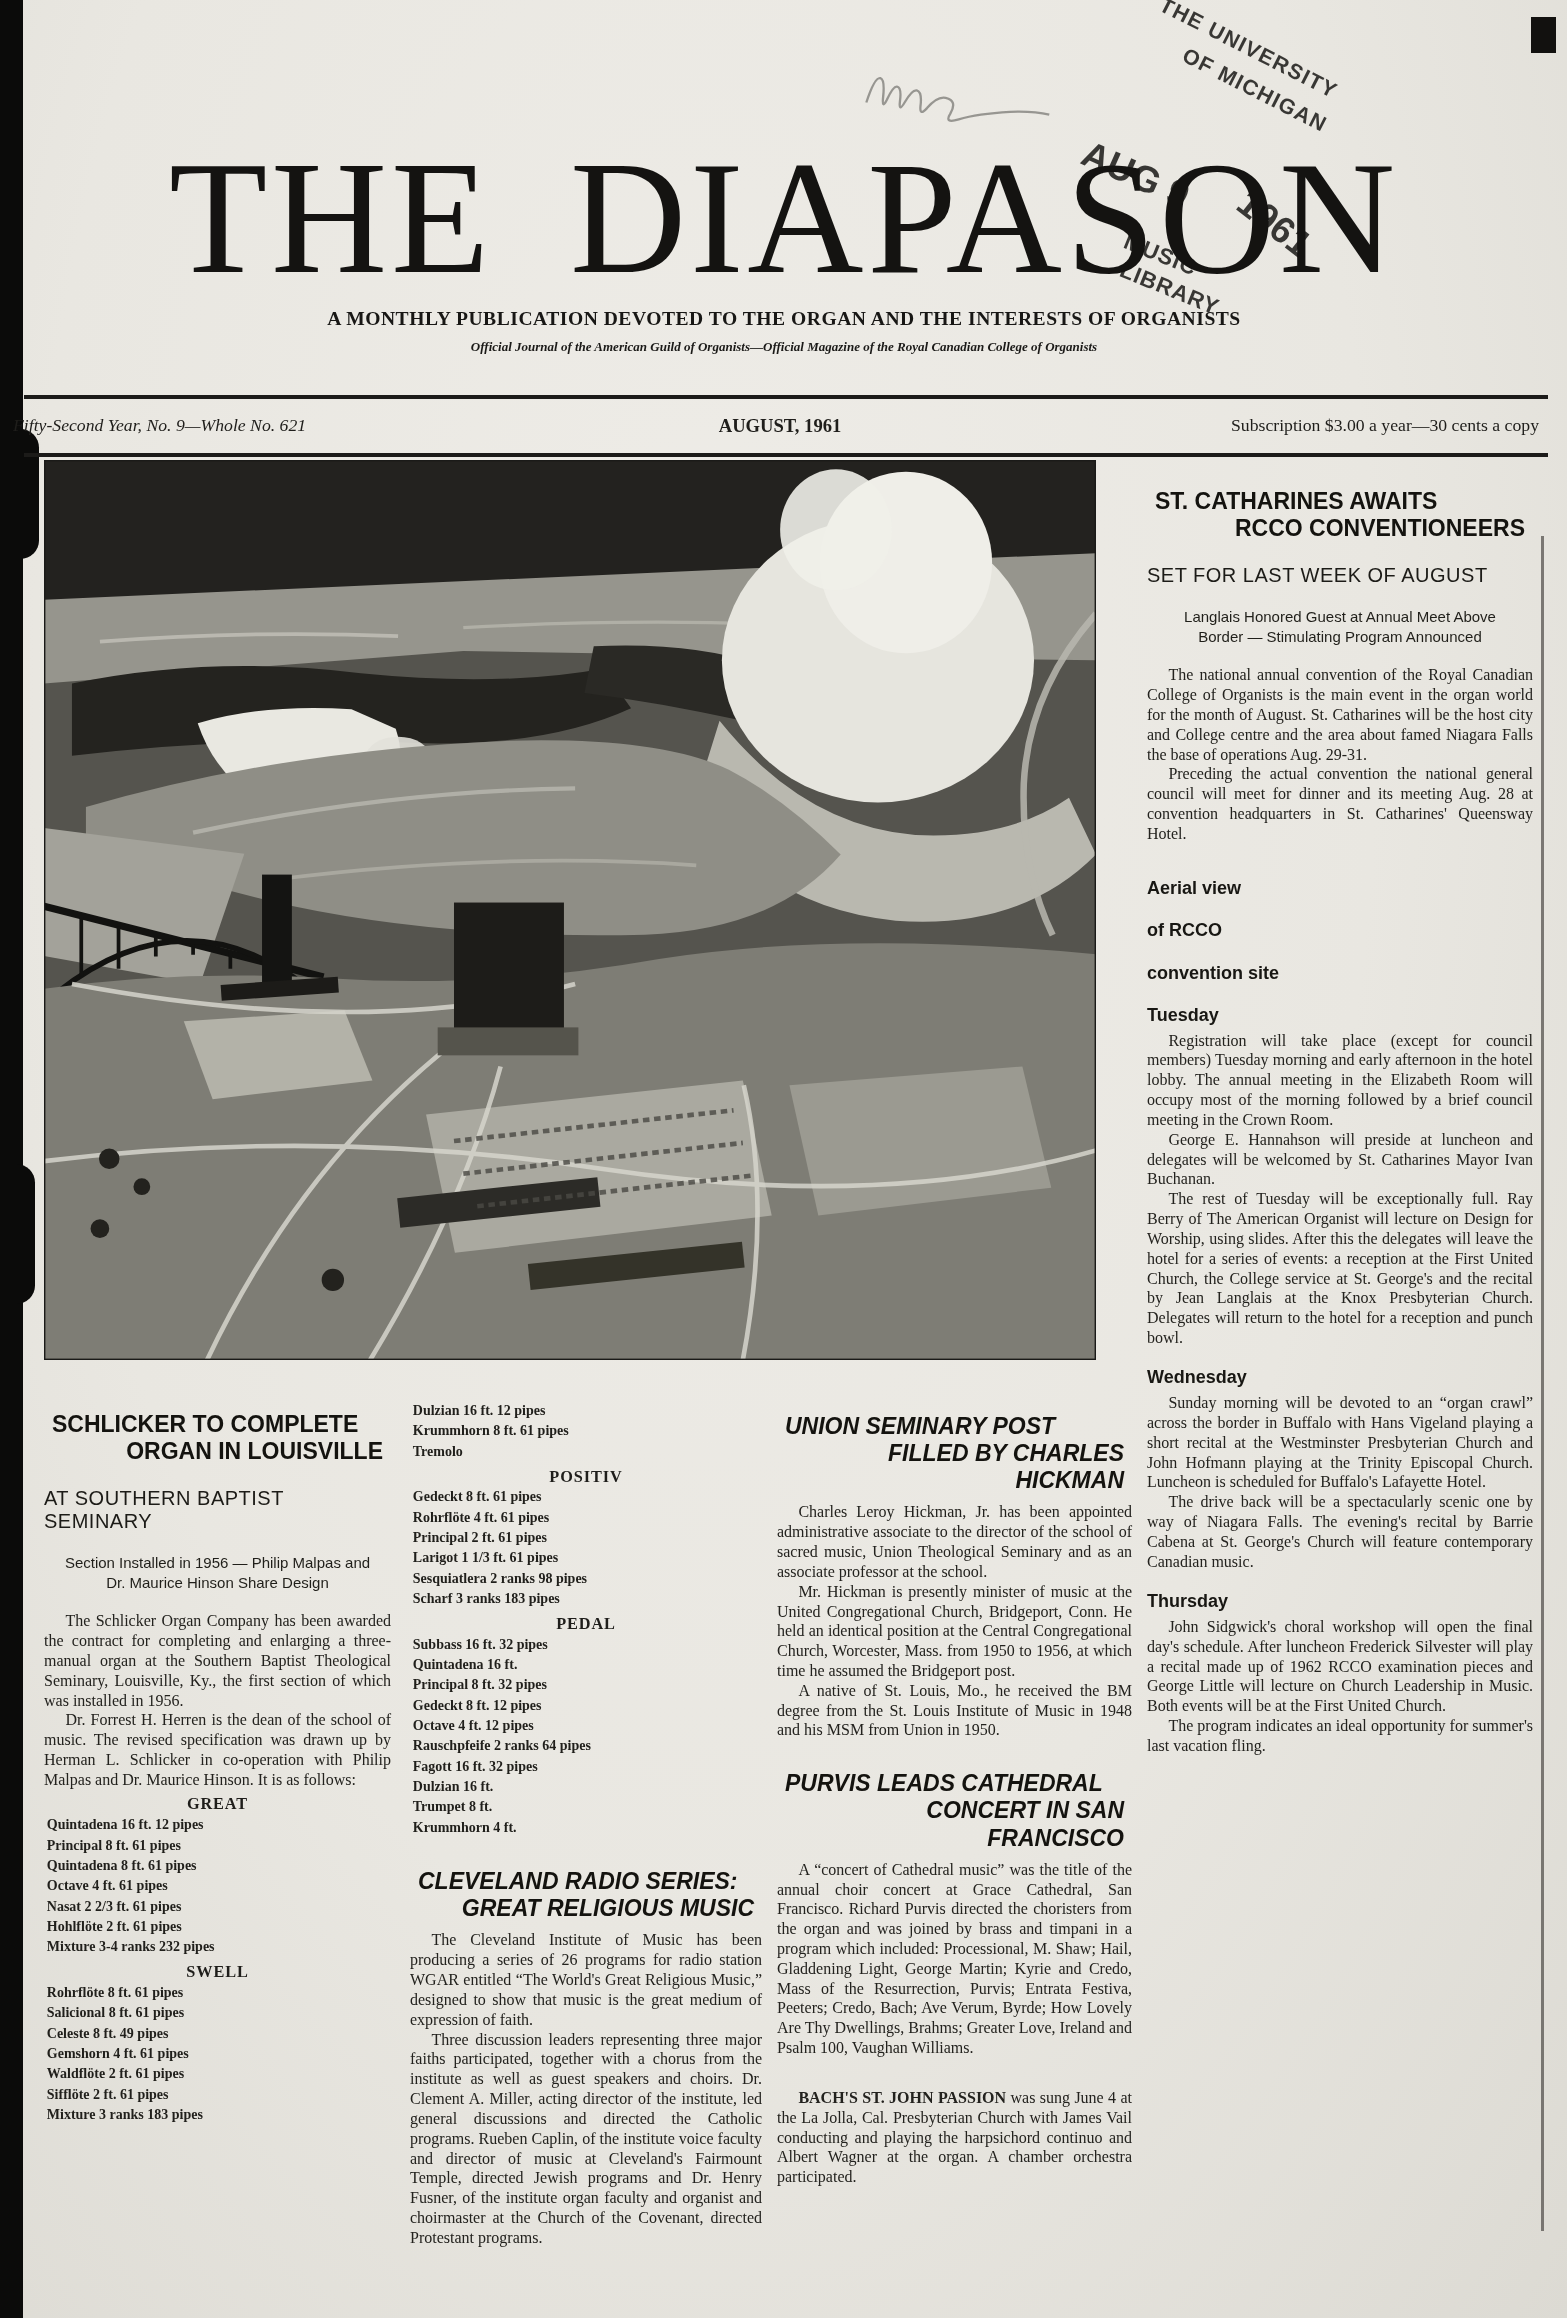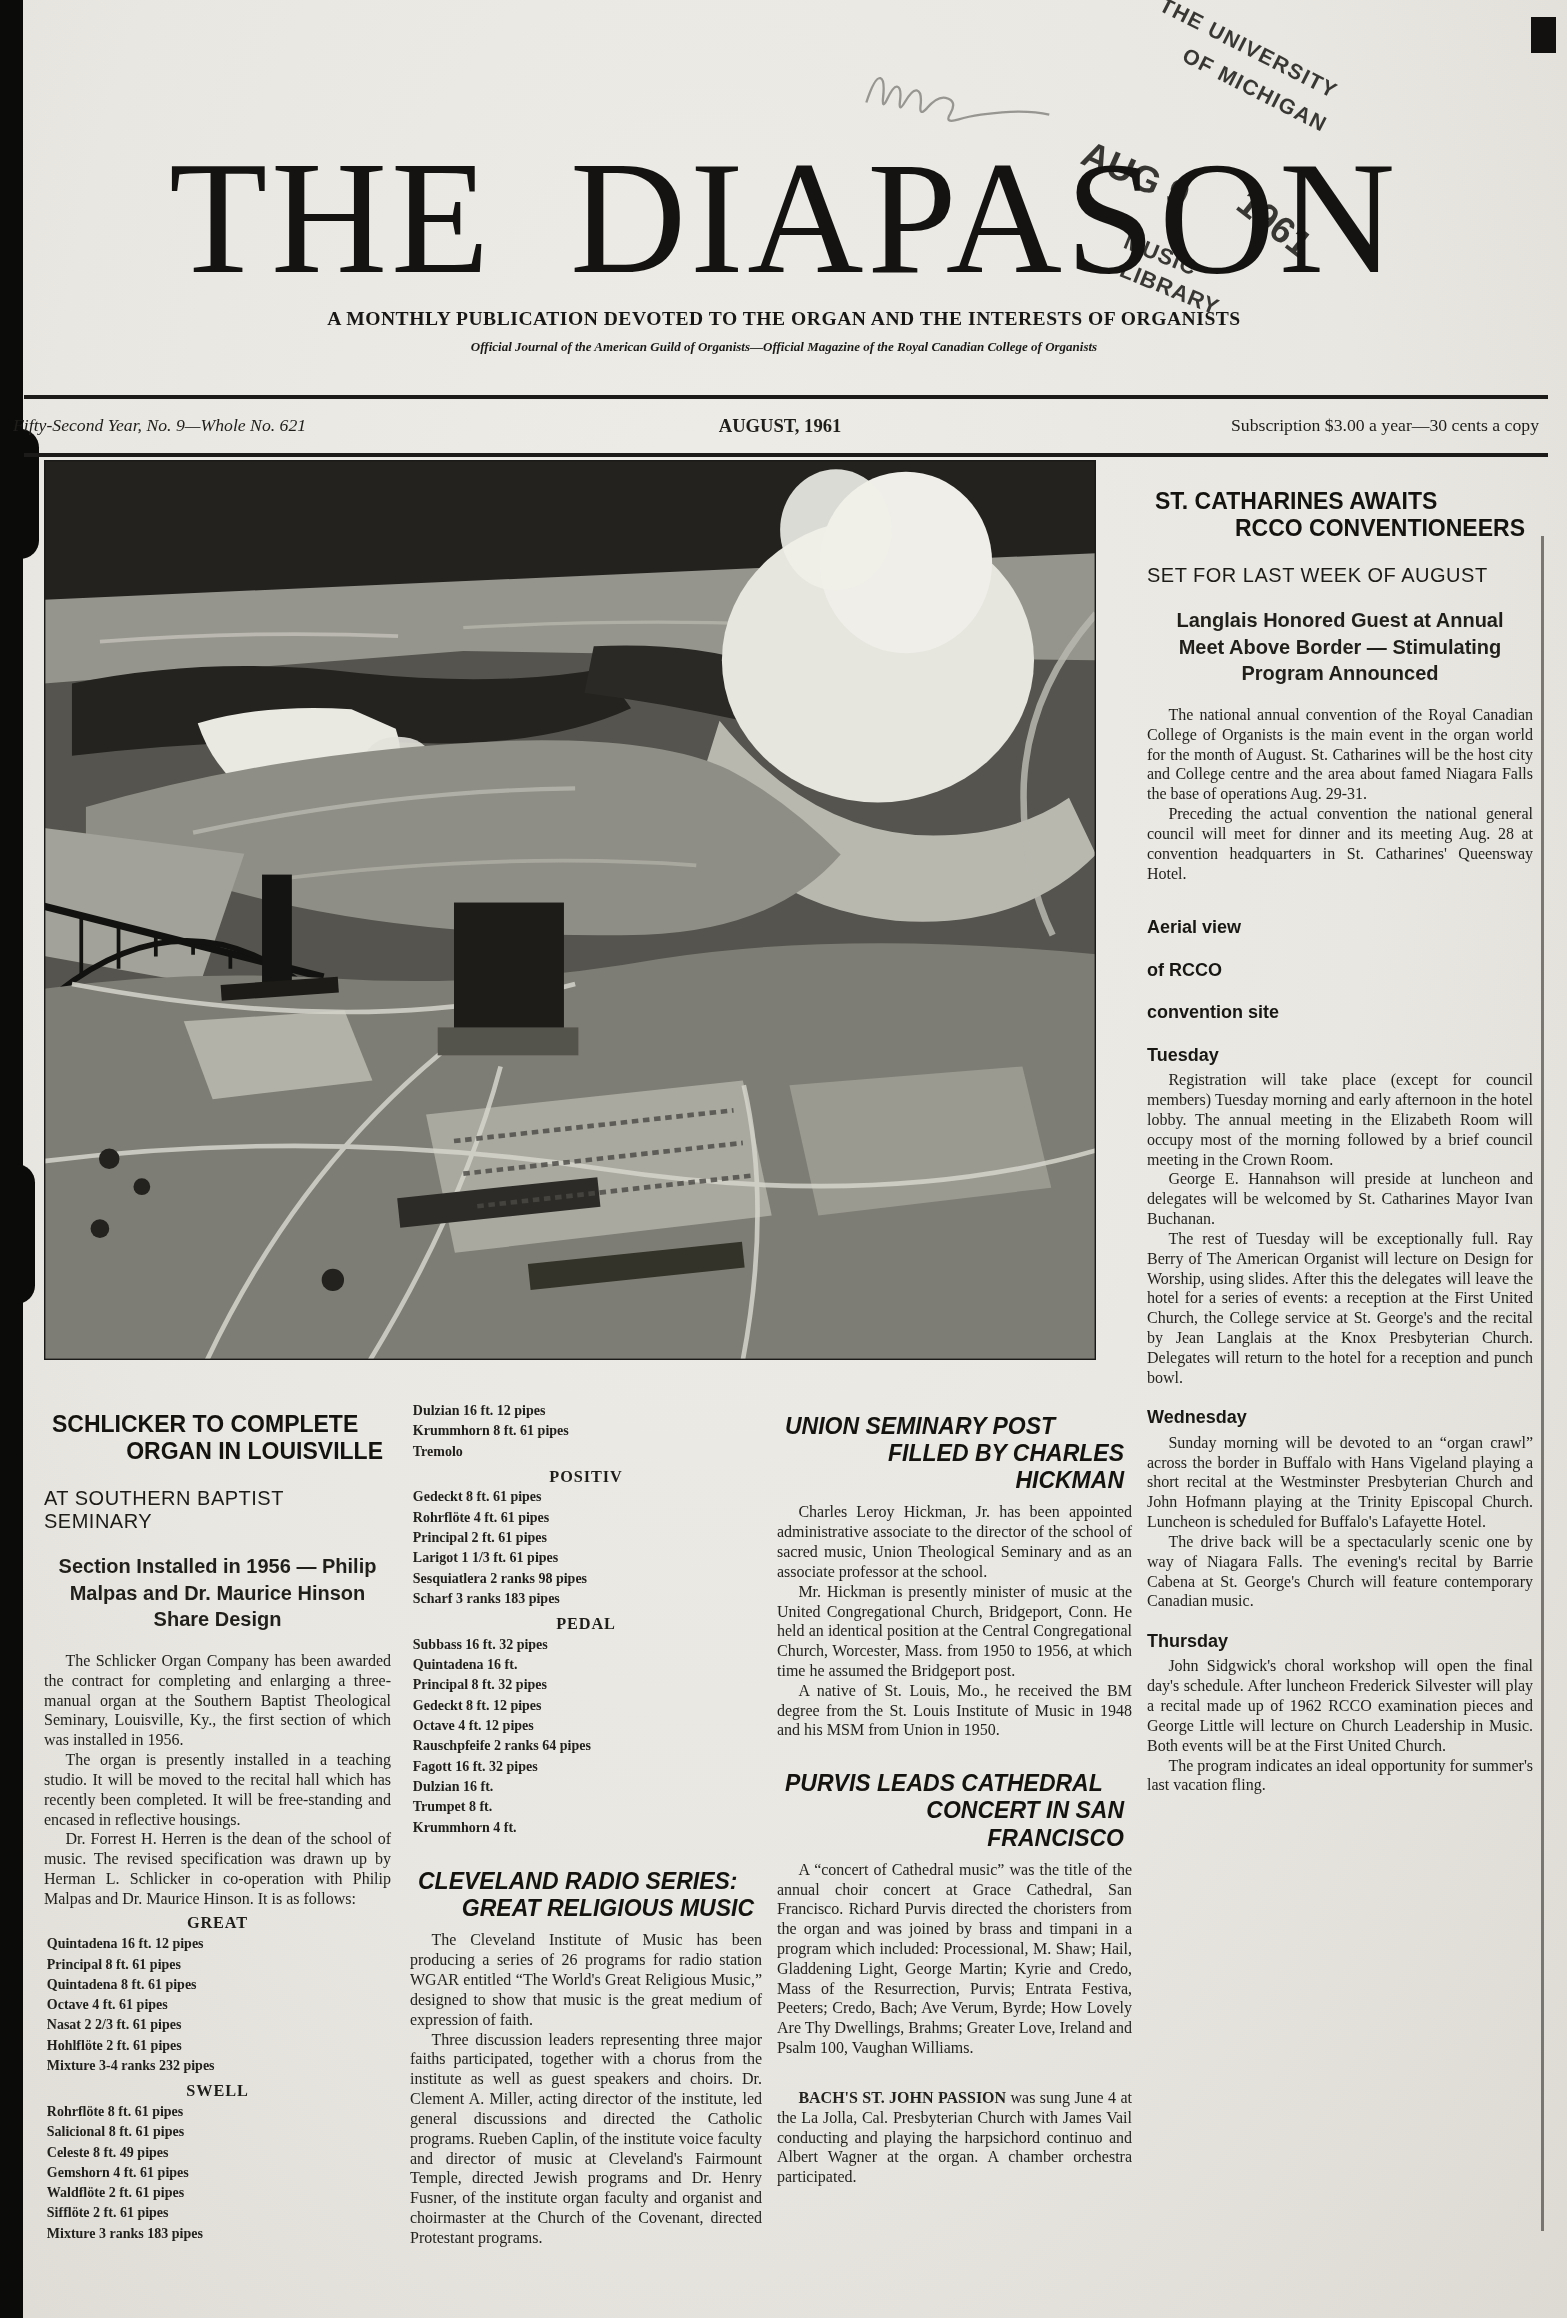--- a/index.html
+++ b/index.html
@@ -42,21 +42,21 @@
   .col{position:absolute;}
   .col1{left:44px;top:1403px;width:347px;}
   .col2{left:410px;top:1401px;width:352px;}
   .col3{left:777px;top:1405px;width:355px;}
   .col4{left:1147px;top:480px;width:386px;}
   .hl{margin:8px;font-family:"Liberation Sans",sans-serif;font-weight:700;font-size:23px;line-height:1.18;color:#14130f;}
   .hl .l2{display:block;text-align:right;}
   .hl.italic{font-style:italic;}
   .kicker{margin:21.4px 0 0;font-family:"Liberation Sans",sans-serif;font-weight:400;font-size:20px;letter-spacing:0.5px;color:#1c1b17;}
   .deck{margin:20.5px auto 18.6px;width:92%;text-align:center;font-family:"Liberation Sans",sans-serif;
-        font-weight:700;font-size:20px;line-height:1.32;color:#201f1a;}
+        font-weight:400;font-size:15px;line-height:1.32;color:#201f1a;}
   .bt{margin:0;font-size:16px;line-height:1.24;text-align:justify;text-indent:21.4px;color:#23221e;}
   .spec-head{margin:4.7px 0 0.9px;text-align:center;font-weight:700;font-size:16.3px;letter-spacing:0.9px;}
   .stop{font-weight:700;font-size:14px;line-height:1.45;padding-left:2.8px;color:#201f1b;}
   .day-head{margin:19.6px 0 4.7px;font-family:"Liberation Sans",sans-serif;font-weight:700;font-size:18px;color:#181713;}
   .cap-line{font-family:"Liberation Sans",sans-serif;font-weight:700;font-size:18px;color:#181713;margin:0 0 21.4px;}
   .cap-block{margin:34px 0 4.7px;}
   .art-gap{margin-top:30px;}
   .note-lead{font-weight:700;}
 </style>
 </head>
@@ -149,21 +149,20 @@
   </svg>
 
   <section class="col col1">
     <h2 class="hl">
       <span class="l1">SCHLICKER TO COMPLETE</span>
       <span class="l2">ORGAN IN LOUISVILLE</span>
     </h2>
     <div class="kicker">AT SOUTHERN BAPTIST SEMINARY</div>
     <div class="deck">Section Installed in 1956 — Philip Malpas and Dr. Maurice Hinson Share Design</div>
     <p class="bt">The Schlicker Organ Company has been awarded the contract for completing and enlarging a three-manual organ at the Southern Baptist Theological Seminary, Louisville, Ky., the first section of which was installed in 1956.</p>
-    <p class="bt">The organ is presently installed in a teaching studio. It will be moved to the recital hall which has recently been completed. It will be free-standing and encased in reflective housings.</p>
     <p class="bt">Dr. Forrest H. Herren is the dean of the school of music. The revised specification was drawn up by Herman L. Schlicker in co-operation with Philip Malpas and Dr. Maurice Hinson. It is as follows:</p>
     <div class="spec-head">GREAT</div>
     <div class="stop">Quintadena 16 ft. 12 pipes</div>
     <div class="stop">Principal 8 ft. 61 pipes</div>
     <div class="stop">Quintadena 8 ft. 61 pipes</div>
     <div class="stop">Octave 4 ft. 61 pipes</div>
     <div class="stop">Nasat 2 2/3 ft. 61 pipes</div>
     <div class="stop">Hohlflöte 2 ft. 61 pipes</div>
     <div class="stop">Mixture 3-4 ranks 232 pipes</div>
     <div class="spec-head">SWELL</div>

